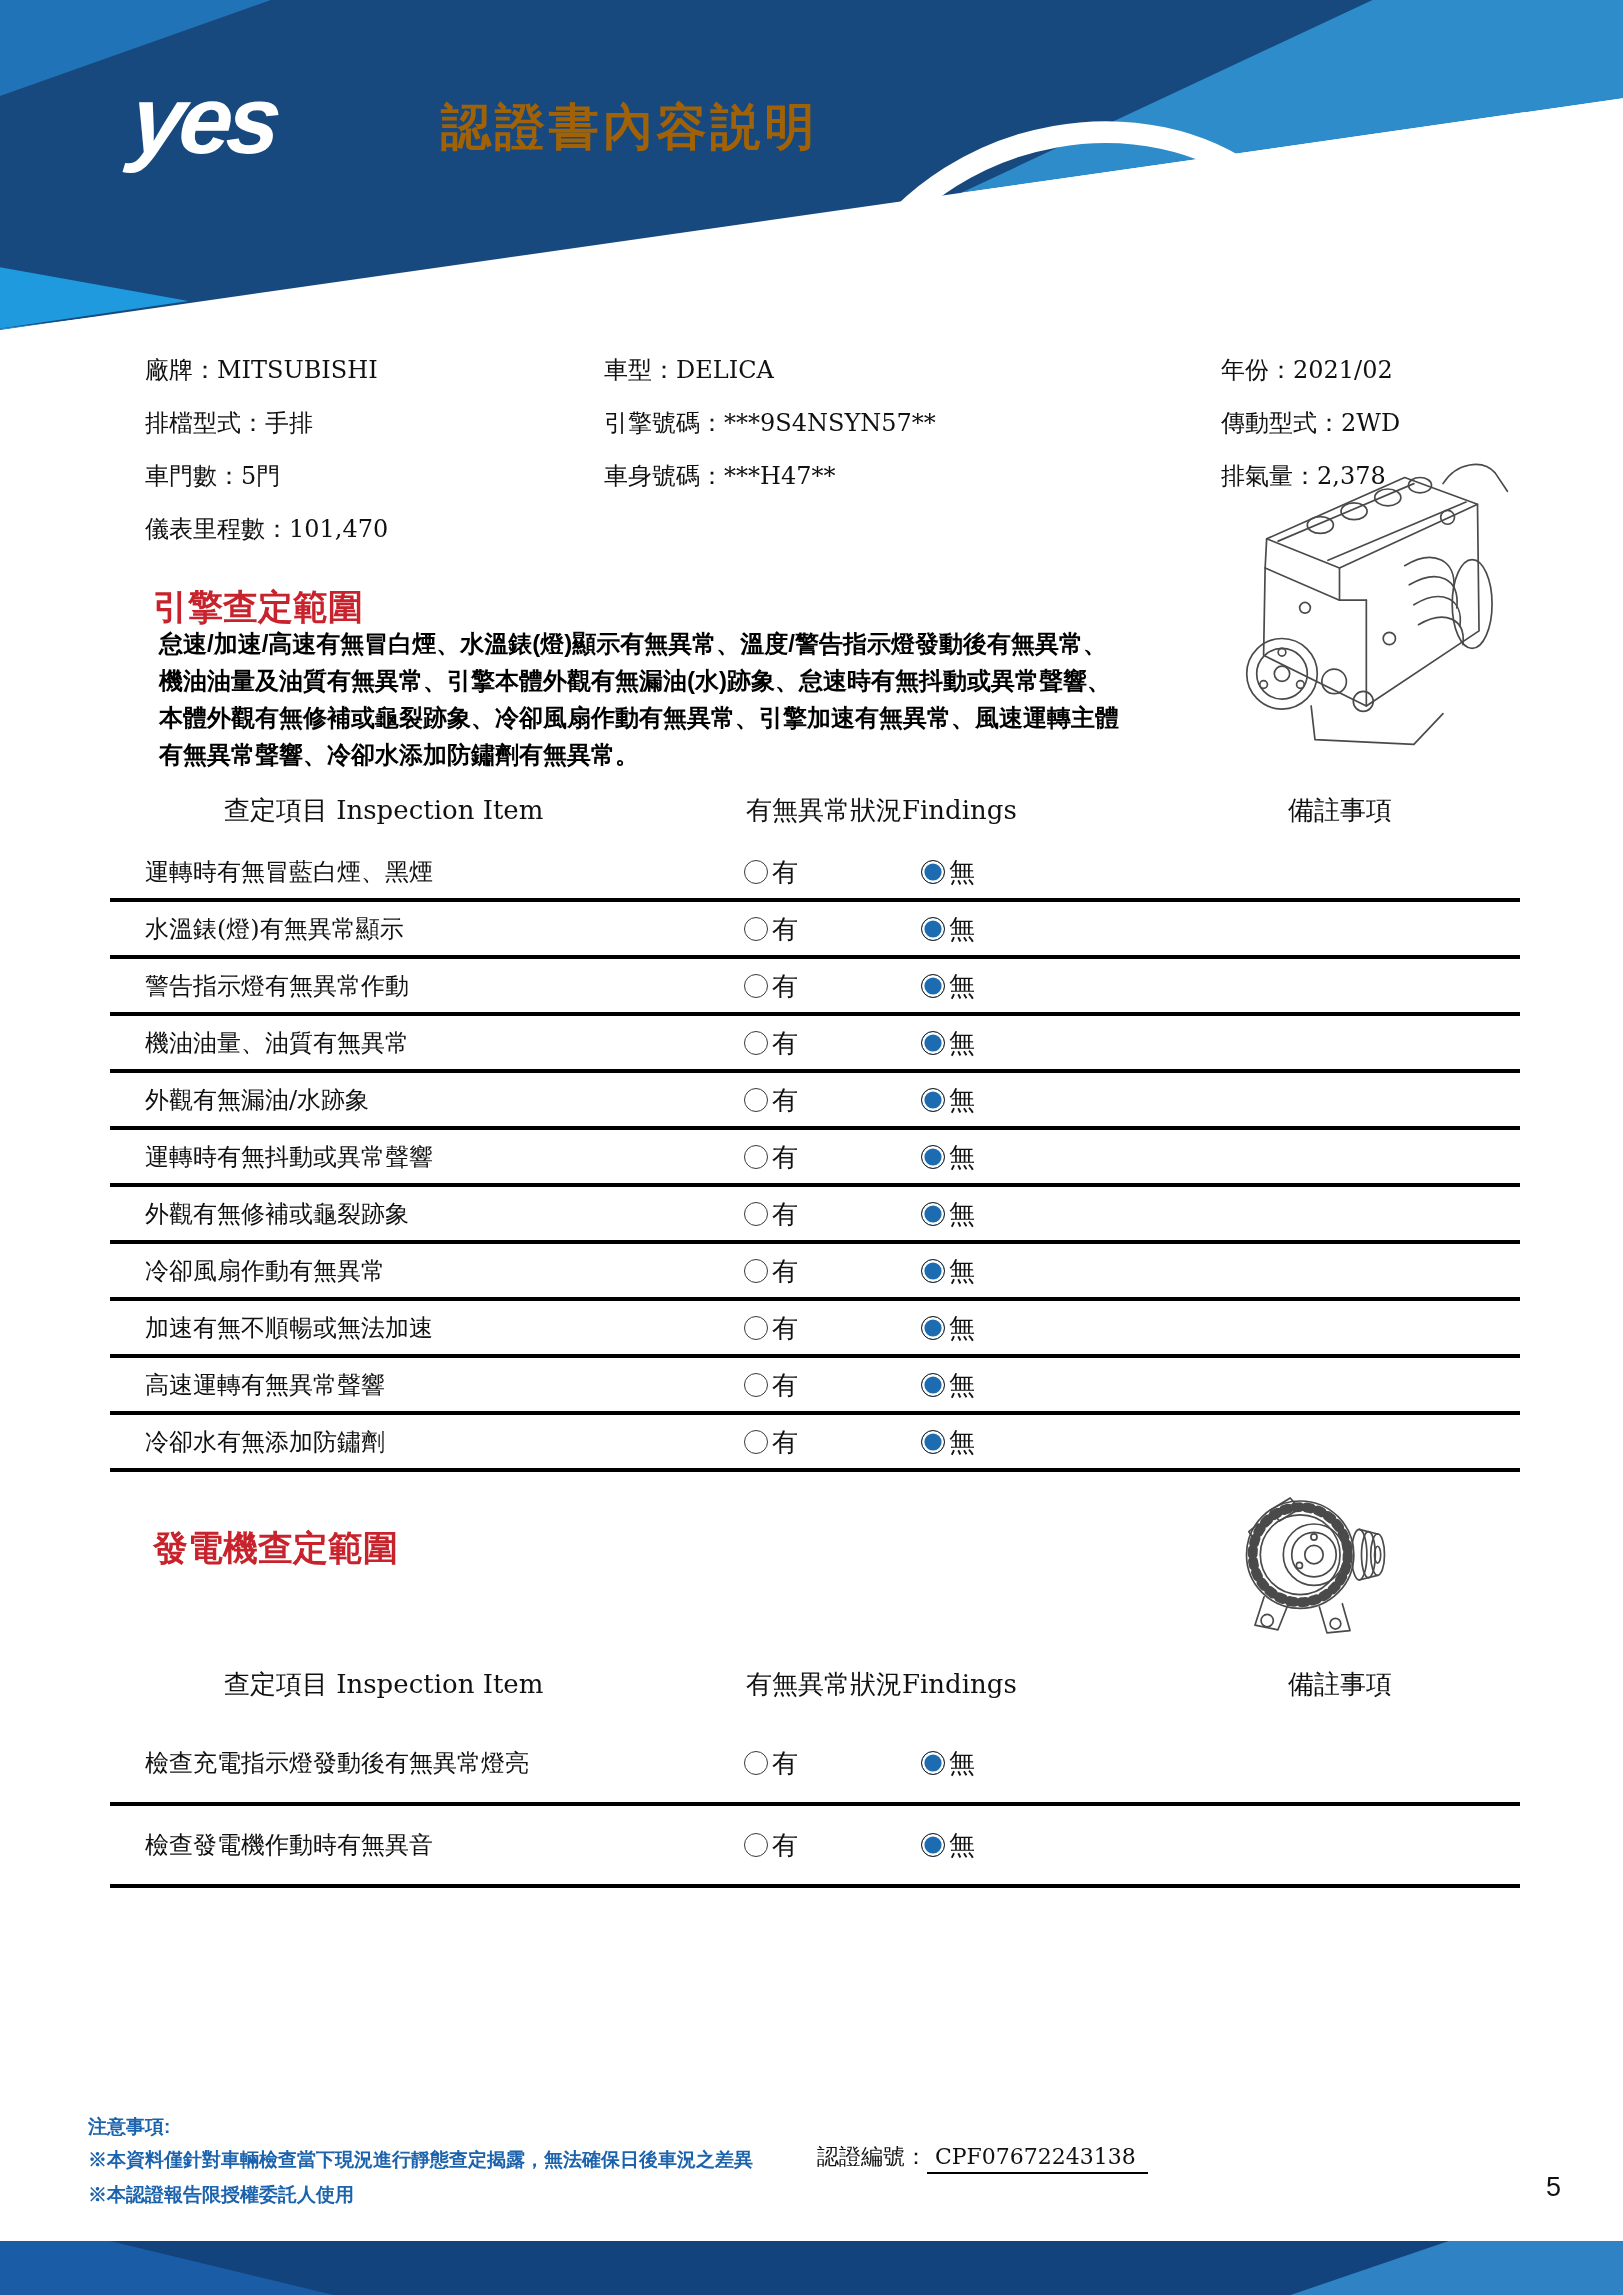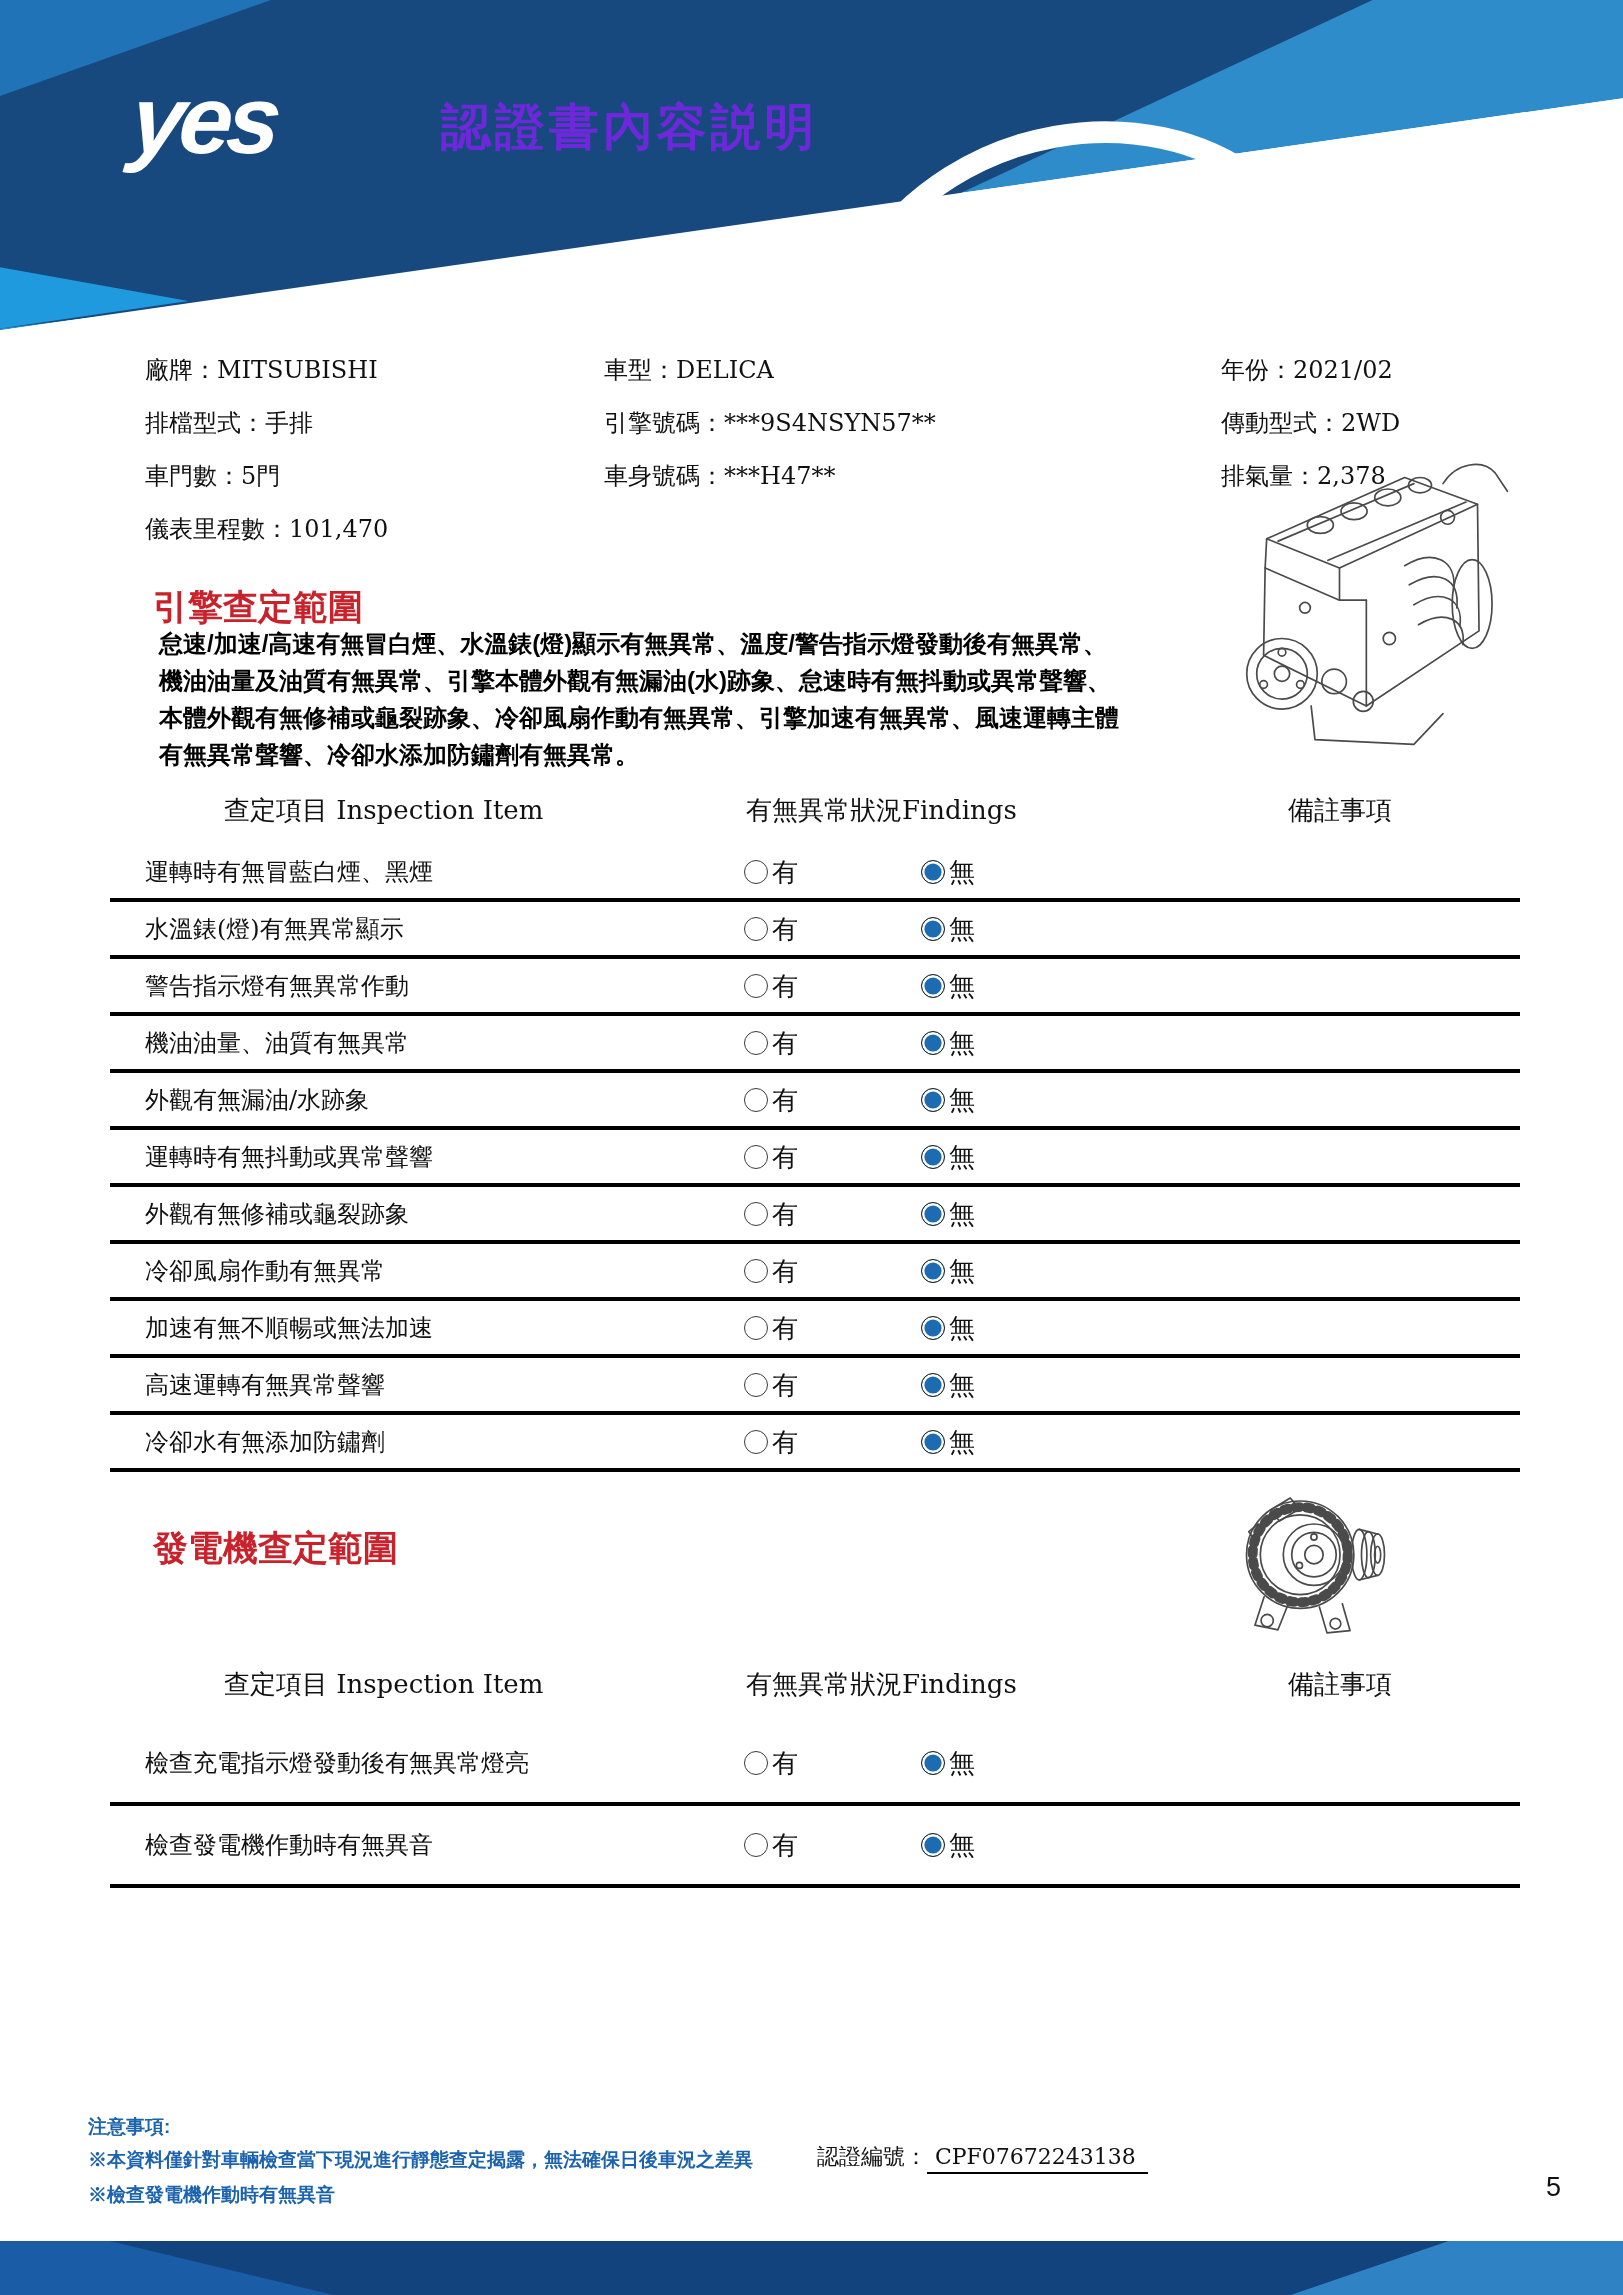--- a/index.html
+++ b/index.html
@@ -11,21 +11,21 @@
   .banner{position:absolute;top:0;left:0;width:1623px;height:338px;}
   .banner svg{display:block;width:100%;height:100%;}
   .brand{position:absolute;top:0;left:0;width:100%;height:100%;}
   .logo-text{
     position:absolute;left:132px;top:72px;color:#fff;
     font-family:"Liberation Sans",sans-serif;font-weight:900;font-style:italic;
     font-size:96px;letter-spacing:-5.5px;transform:skewX(-6deg);line-height:1;
   }
   .logo-car{position:absolute;left:336px;top:77px;width:212px;height:118px;}
   .page-title{
-    position:absolute;left:441px;top:102px;margin:0;color:#6d28d9;
+    position:absolute;left:441px;top:102px;margin:0;color:#a16207;
     font-family:"Liberation Sans",sans-serif;font-weight:900;
     font-size:50px;letter-spacing:3.9px;line-height:1;
   }
   
   .veh{position:absolute;left:145px;top:344px;width:1414px;font-size:24px;}
   .veh-col{position:absolute;top:0;}
   .veh-col.c1{left:0;}
   .veh-col.c2{left:459px;}
   .veh-col.c3{left:1076px;}
   .veh-col div{height:53px;line-height:53px;white-space:nowrap;}
@@ -364,21 +364,21 @@
             <span class="opt-label">無</span>
           </span>
         </div>
       </div>
   </div>
 
   <div class="notes">
     <div class="notes-title">注意事項:</div>
     <div id="note-lines">
         <div class="note-line">※本資料僅針對車輛檢查當下現況進行靜態查定揭露，無法確保日後車況之差異</div>
-        <div class="note-line">※檢查發電機作動時有無異音</div>
+        <div class="note-line">※本認證報告限授權委託人使用</div>
       </div>
   </div>
 
   <div class="cert">
     <span>認證編號：</span><span class="cert-num">CPF07672243138</span>
   </div>
 
   <div class="page-num">5</div>
 
   <div class="bottom-band">

